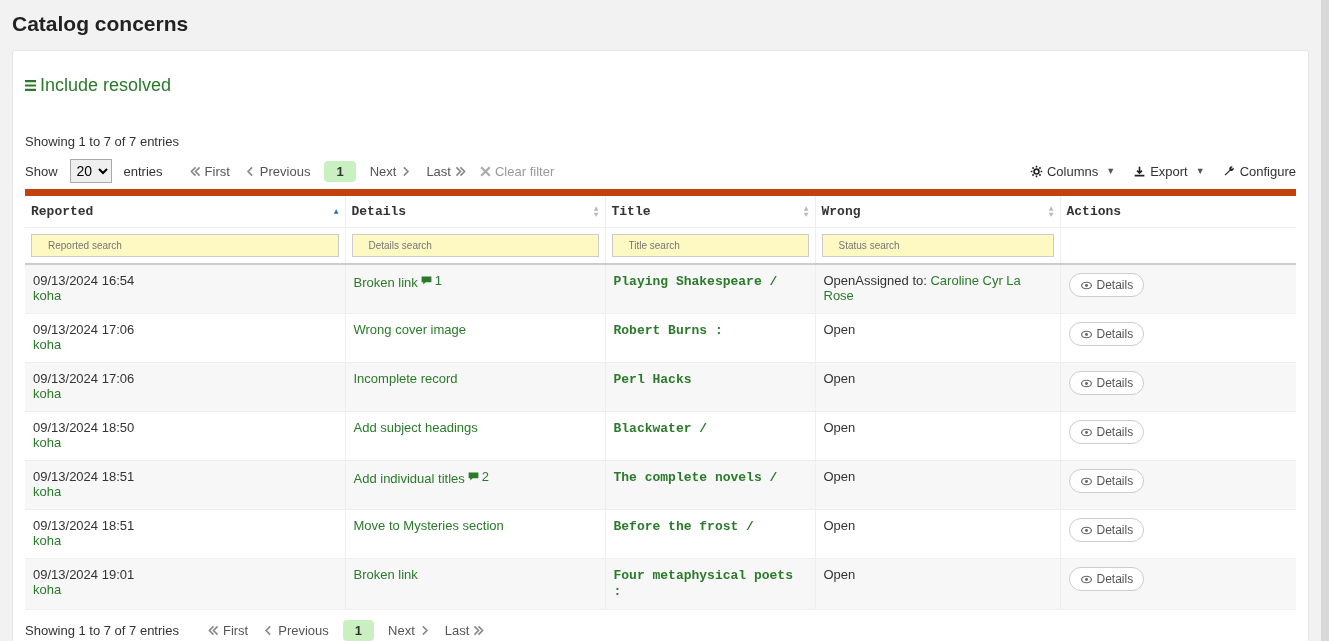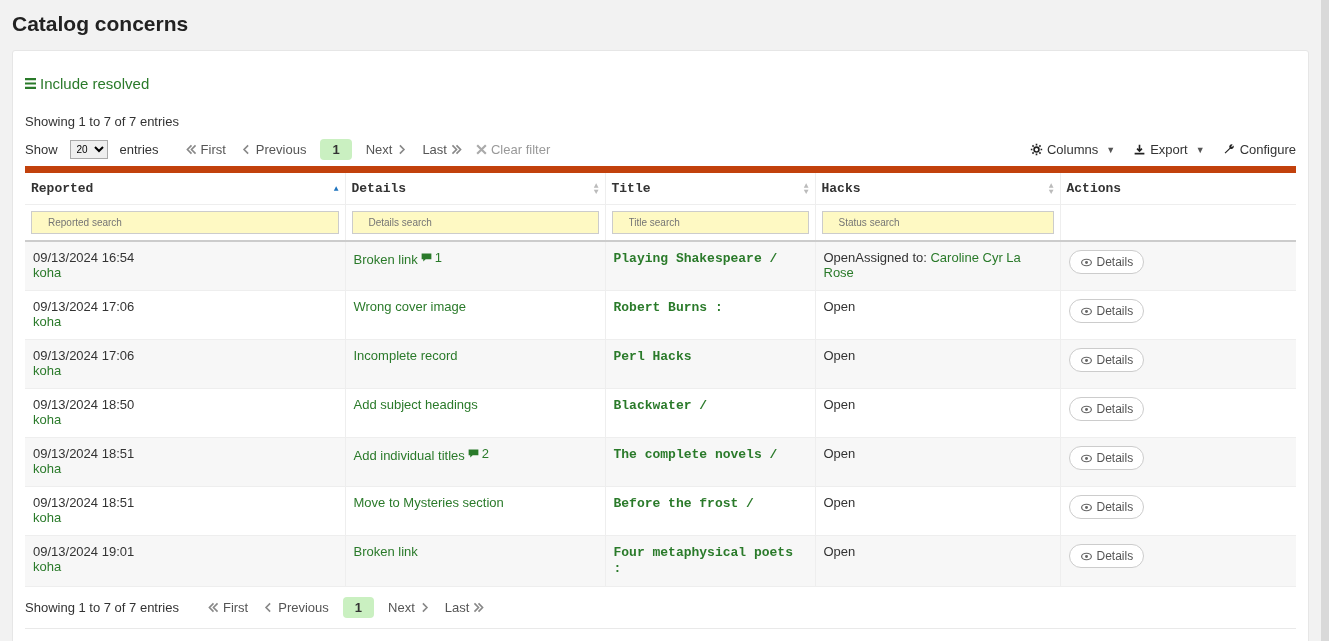--- a/index.html
+++ b/index.html
@@ -27,27 +27,27 @@
   .panel {
     background: #fff;
     border: 1px solid #e6e6e6;
     border-radius: 3px;
     padding: 16px 12px;
   }
   .green-link { color: #2a7a2a; text-decoration: none; cursor: pointer; }
   .green-link.bold { font-weight: bold; color: #2a7a2a; font-family: Liberation Mono, monospace; }
   .include-resolved {
     display: inline-flex; align-items: center; gap: 4px;
-    margin: 8px 0 12px 0;
-    color: #2a7a2a; cursor: pointer; font-size: 15px;
+    margin: 8px 0 28px 0;
+    color: #2a7a2a; cursor: pointer; font-size: 18px;
   }
   .include-resolved svg { width: 11px; height: 11px; }
   .info-row { font-size: 13px; margin: 10px 0 10px 0; }
   .toolbar { display: flex; align-items: center; gap: 12px; margin: 6px 0 6px 0; font-size: 13px; }
-  .toolbar select { font-size: 10px; padding: 2px; border: 1px solid #aaa; }
+  .toolbar select { font-size: 14px; padding: 2px; border: 1px solid #aaa; }
   .navgro { display: inline-flex; align-items: center; gap: 14px; }
   .navbtn { display: inline-flex; align-items: center; gap: 3px; color: #555; cursor: pointer; }
   .pagepill {
     background: #caf0c1;
     padding: 3px 12px;
     border-radius: 4px;
     font-weight: bold;
     color: #333;
   }
   .search-box input {
@@ -212,21 +212,21 @@
                 </span>
             </th>
             <th class="col-title">
               <span>Title</span>
               <span class="sort-icons">
                   <span class="up">▲</span>
                   <span class="down">▼</span>
                 </span>
             </th>
             <th class="col-status">
-              <span>Hacks</span>
+              <span>Wrong</span>
               <span class="sort-icons">
                   <span class="up">▲</span>
                   <span class="down">▼</span>
                 </span>
             </th>
             <th class="col-actions">
               <span>Actions</span>
             </th>
           </tr>
           <tr class="filter-row">

